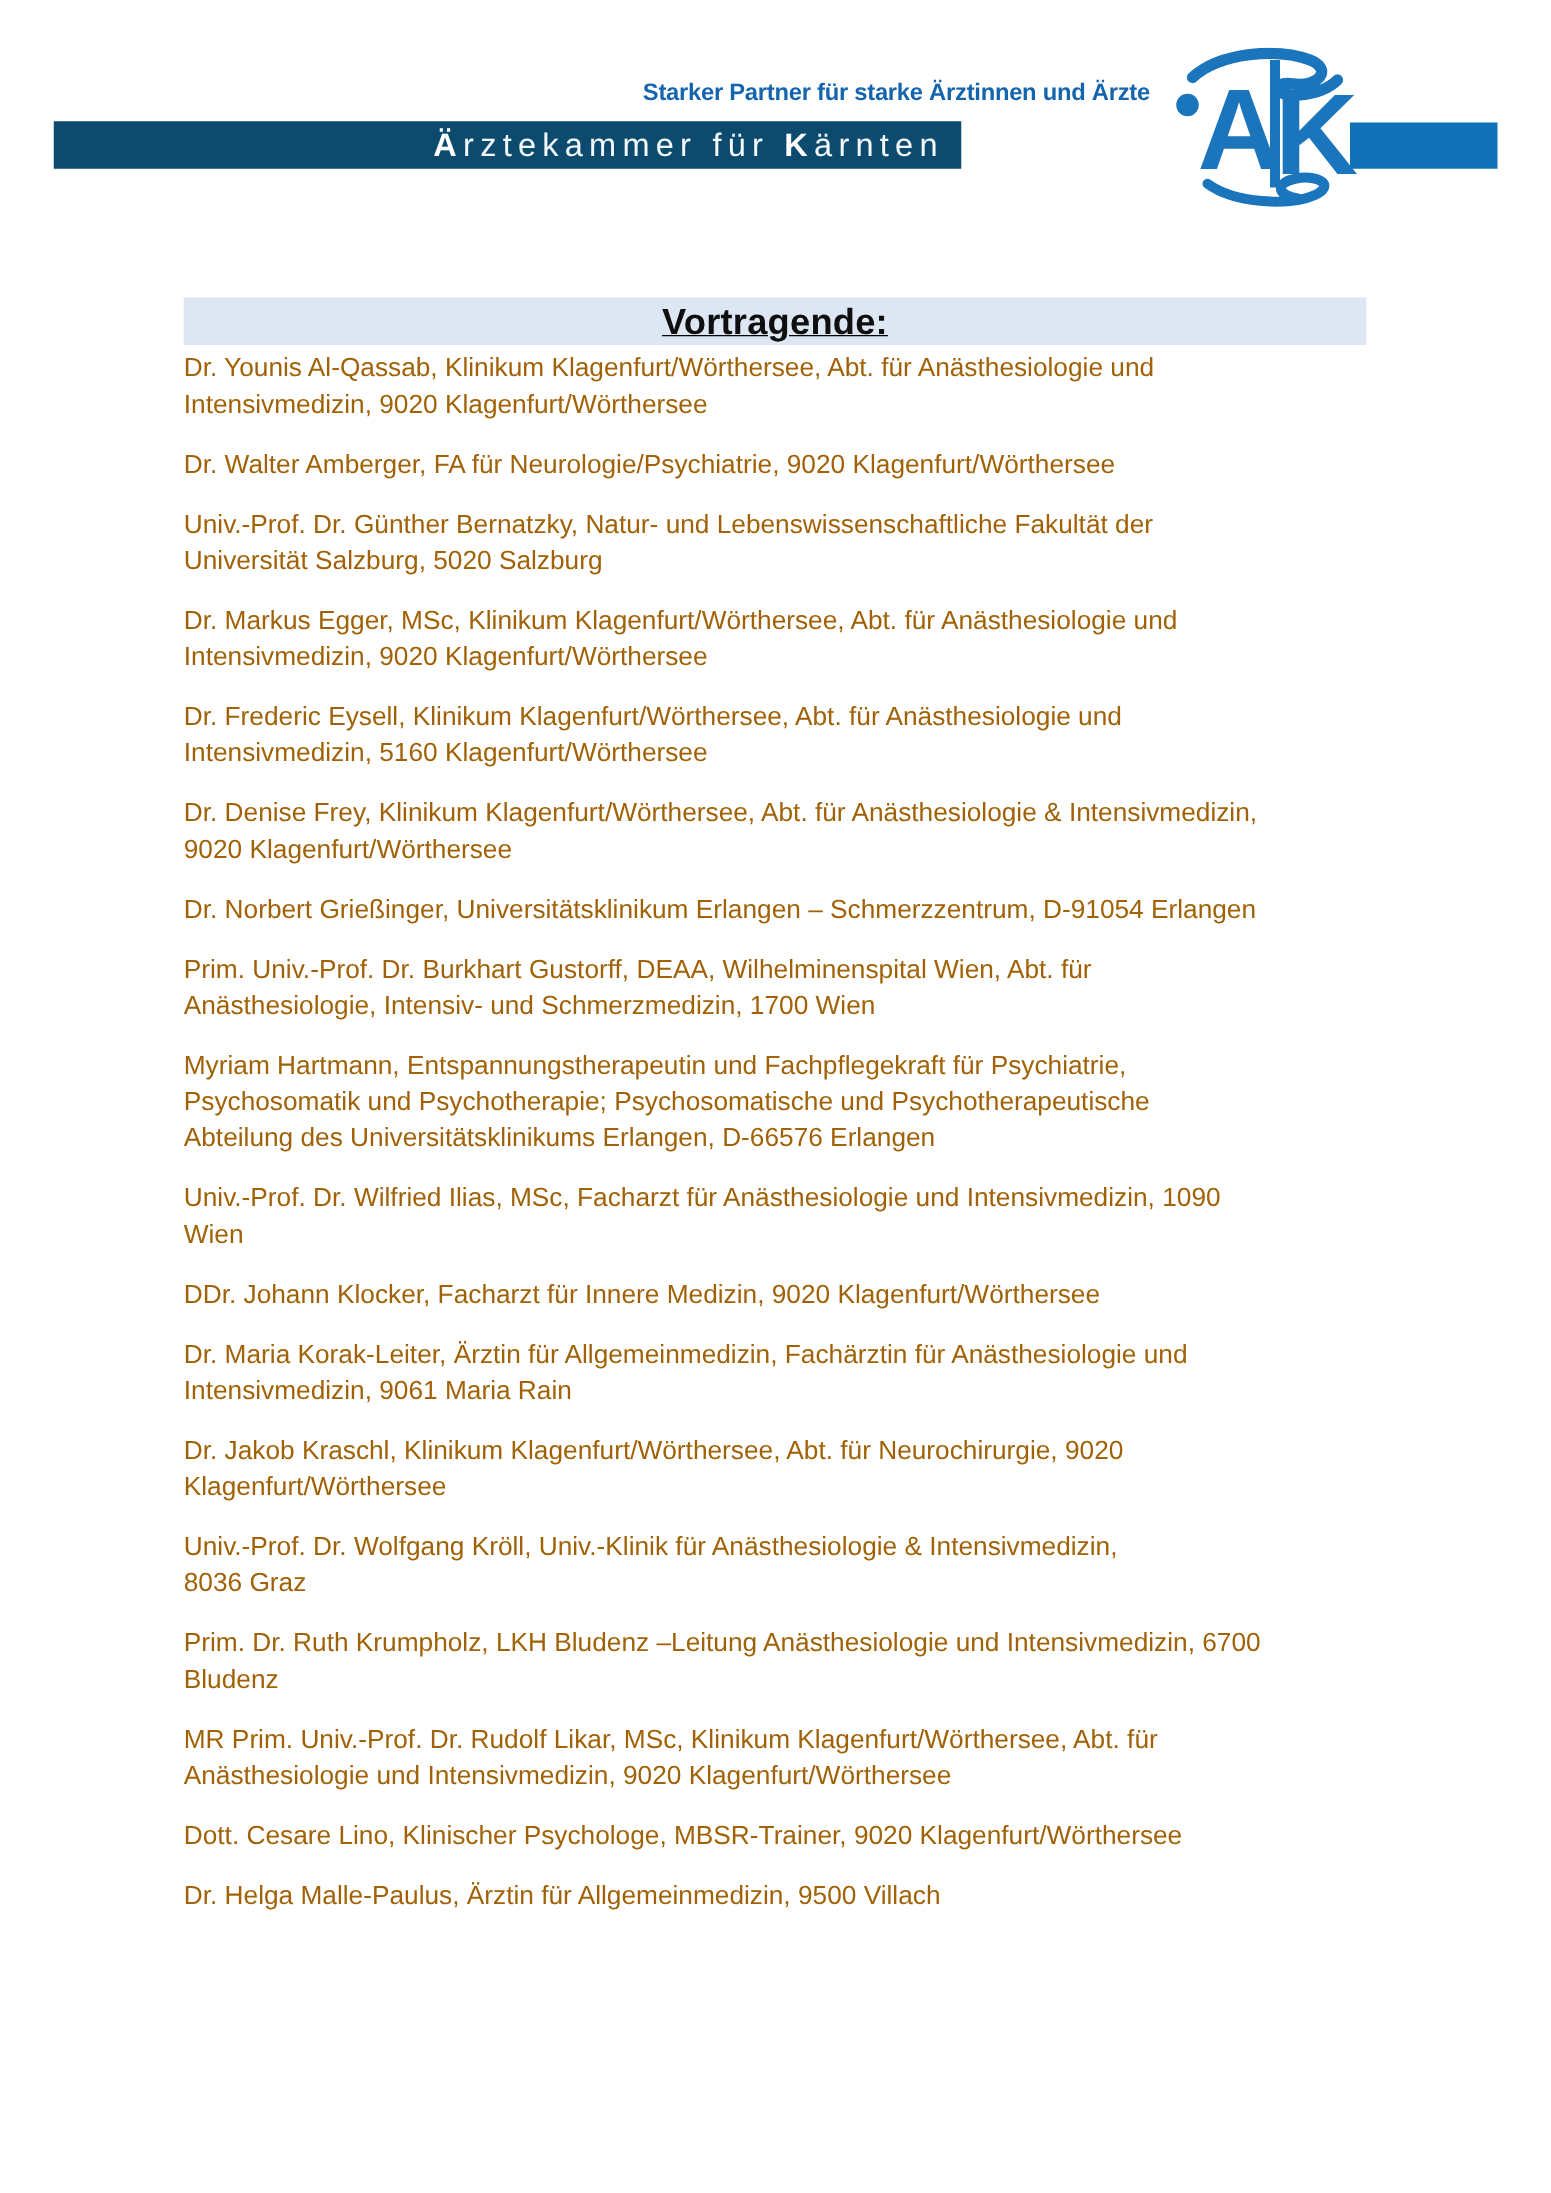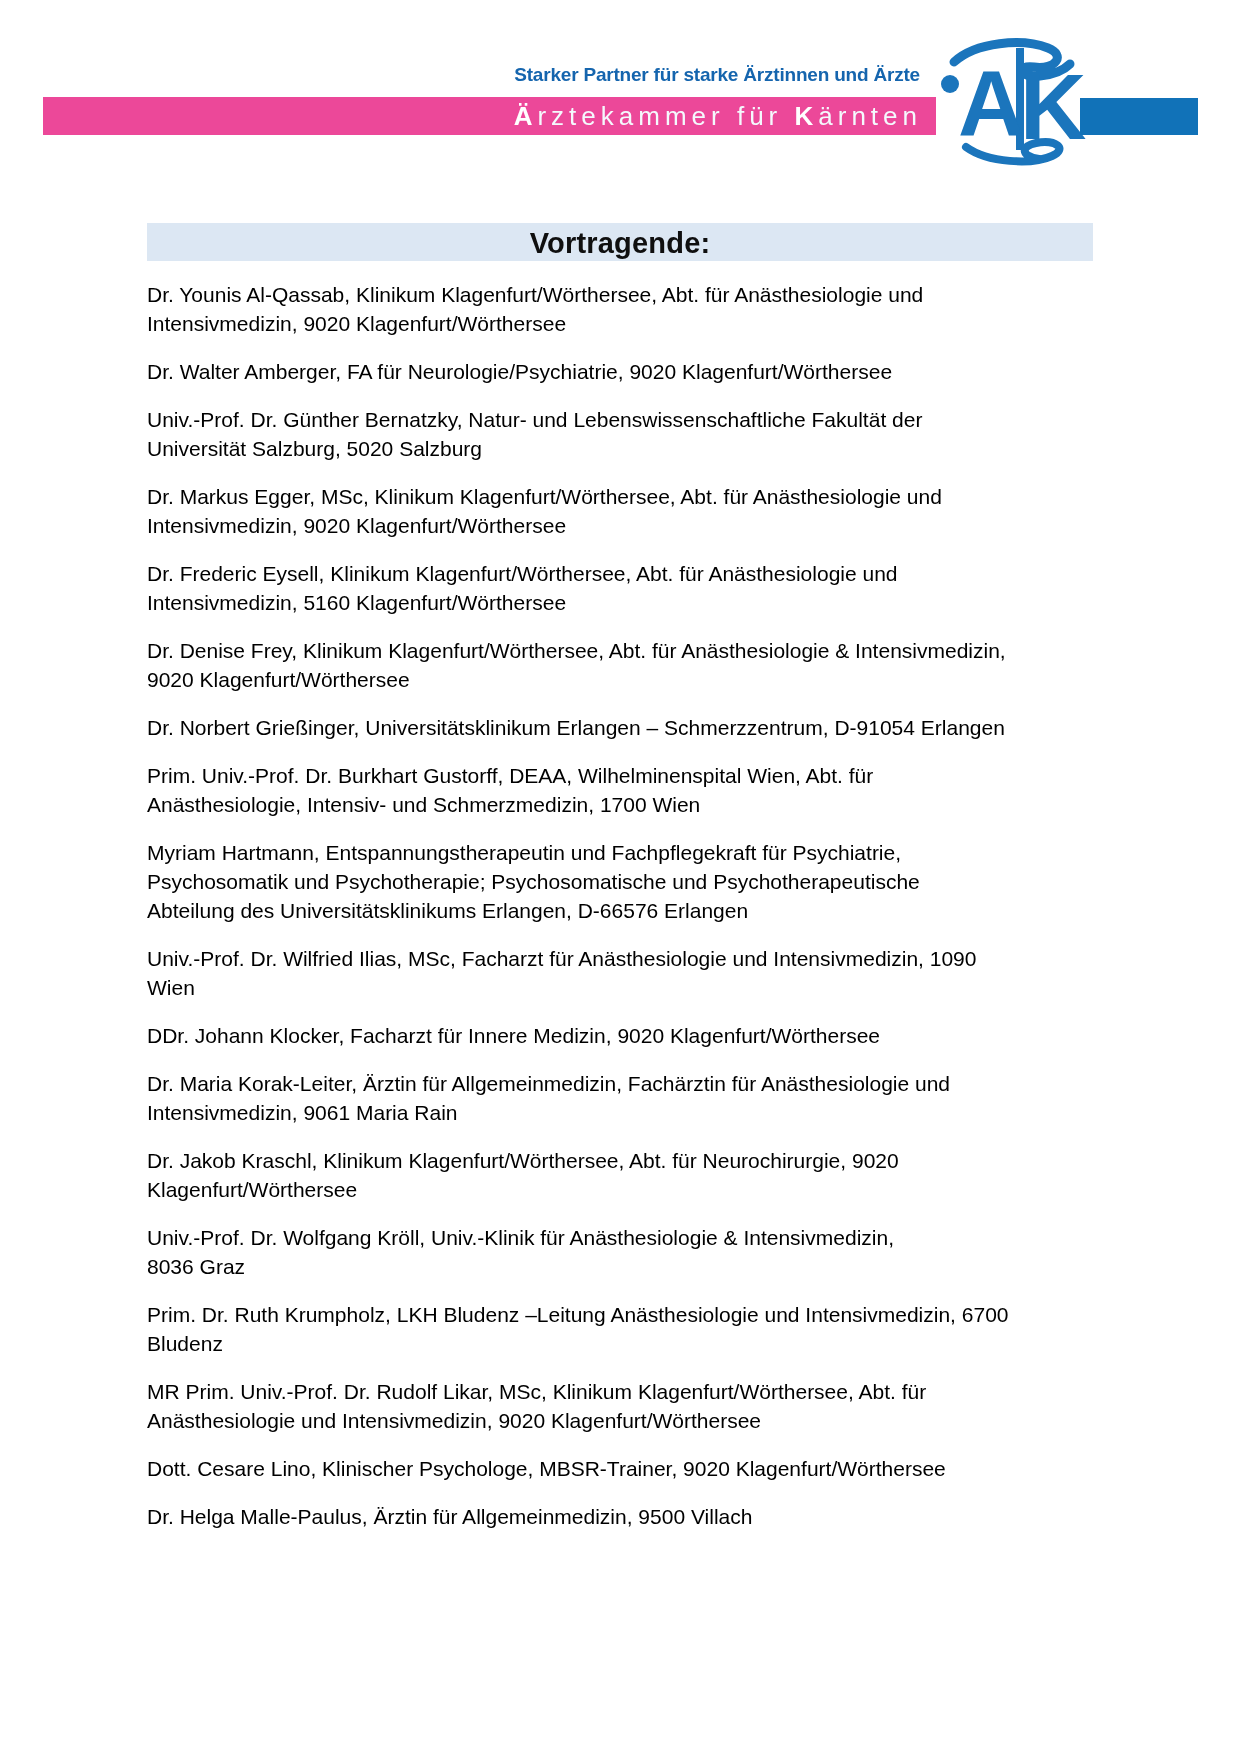--- a/index.html
+++ b/index.html
@@ -21,23 +21,23 @@
     font-size: 19px;
     font-weight: bold;
     letter-spacing: -0.2px;
     color: #1565ae;
     white-space: nowrap;
   }
   .bluebar {
     position: absolute;
     left: 43px;
     top: 97px;
-    width: 893px;
+    width: 726px;
     height: 38px;
-    background: #ec4899;
+    background: #0c4a6e;
     text-align: right;
   }
   .banner-text {
     display: inline-block;
     padding-right: 14px;
     line-height: 38px;
     font-size: 26px;
     letter-spacing: 5px;
     color: #f4f9fd;
     white-space: nowrap;
@@ -60,44 +60,45 @@
   }
   .logo text {
     font-family: "Liberation Sans", sans-serif;
     font-weight: bold;
     fill: #1b75bc;
   }
   
   .title-bar {
     position: absolute;
     left: 147px;
-    top: 223px;
+    top: 238px;
     width: 946px;
     height: 38px;
     background: #dce7f3;
     text-align: center;
+    text-decoration: underline;
   }
   .title-bar span {
     line-height: 40px;
     font-size: 29px;
     font-weight: bold;
     color: #0f0f0f;
     letter-spacing: 0.2px;
   }
   
   .speakers {
     position: absolute;
     left: 147px;
     top: 280px;
     width: 1010px;
   }
   .entry {
     font-size: 21px;
     line-height: 29px;
-    color: #000000;
+    color: #a16207;
     white-space: pre;
     margin: 0 0 19px 0;
   }
 </style>
 </head>
 <body>
 
 <div class="page">
 
   <div class="tagline">Starker Partner für starke Ärztinnen und Ärzte</div>

